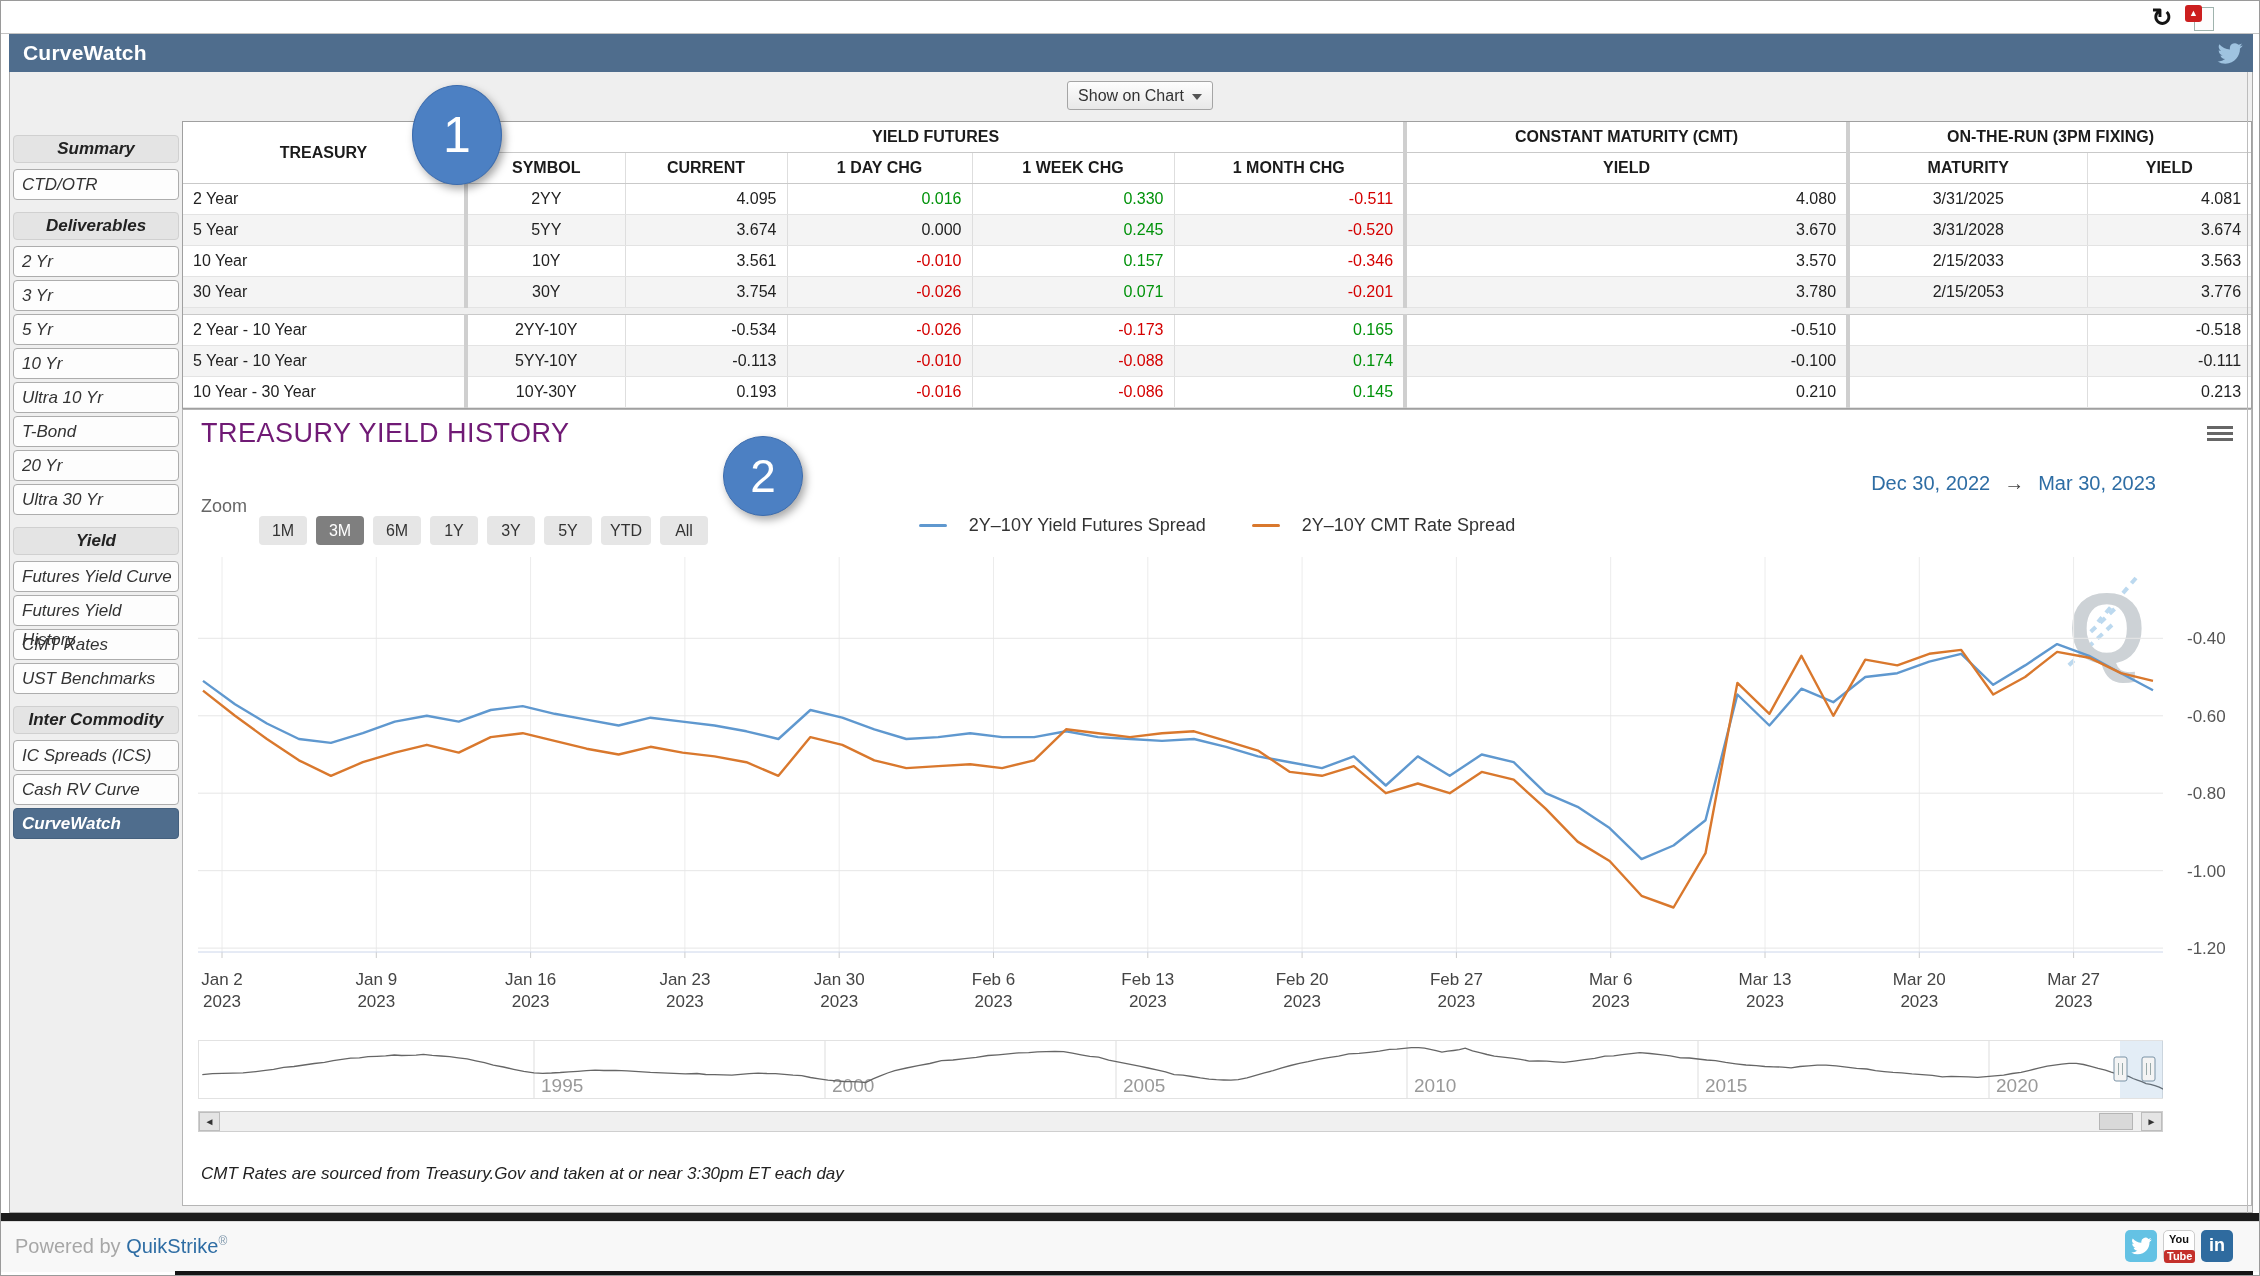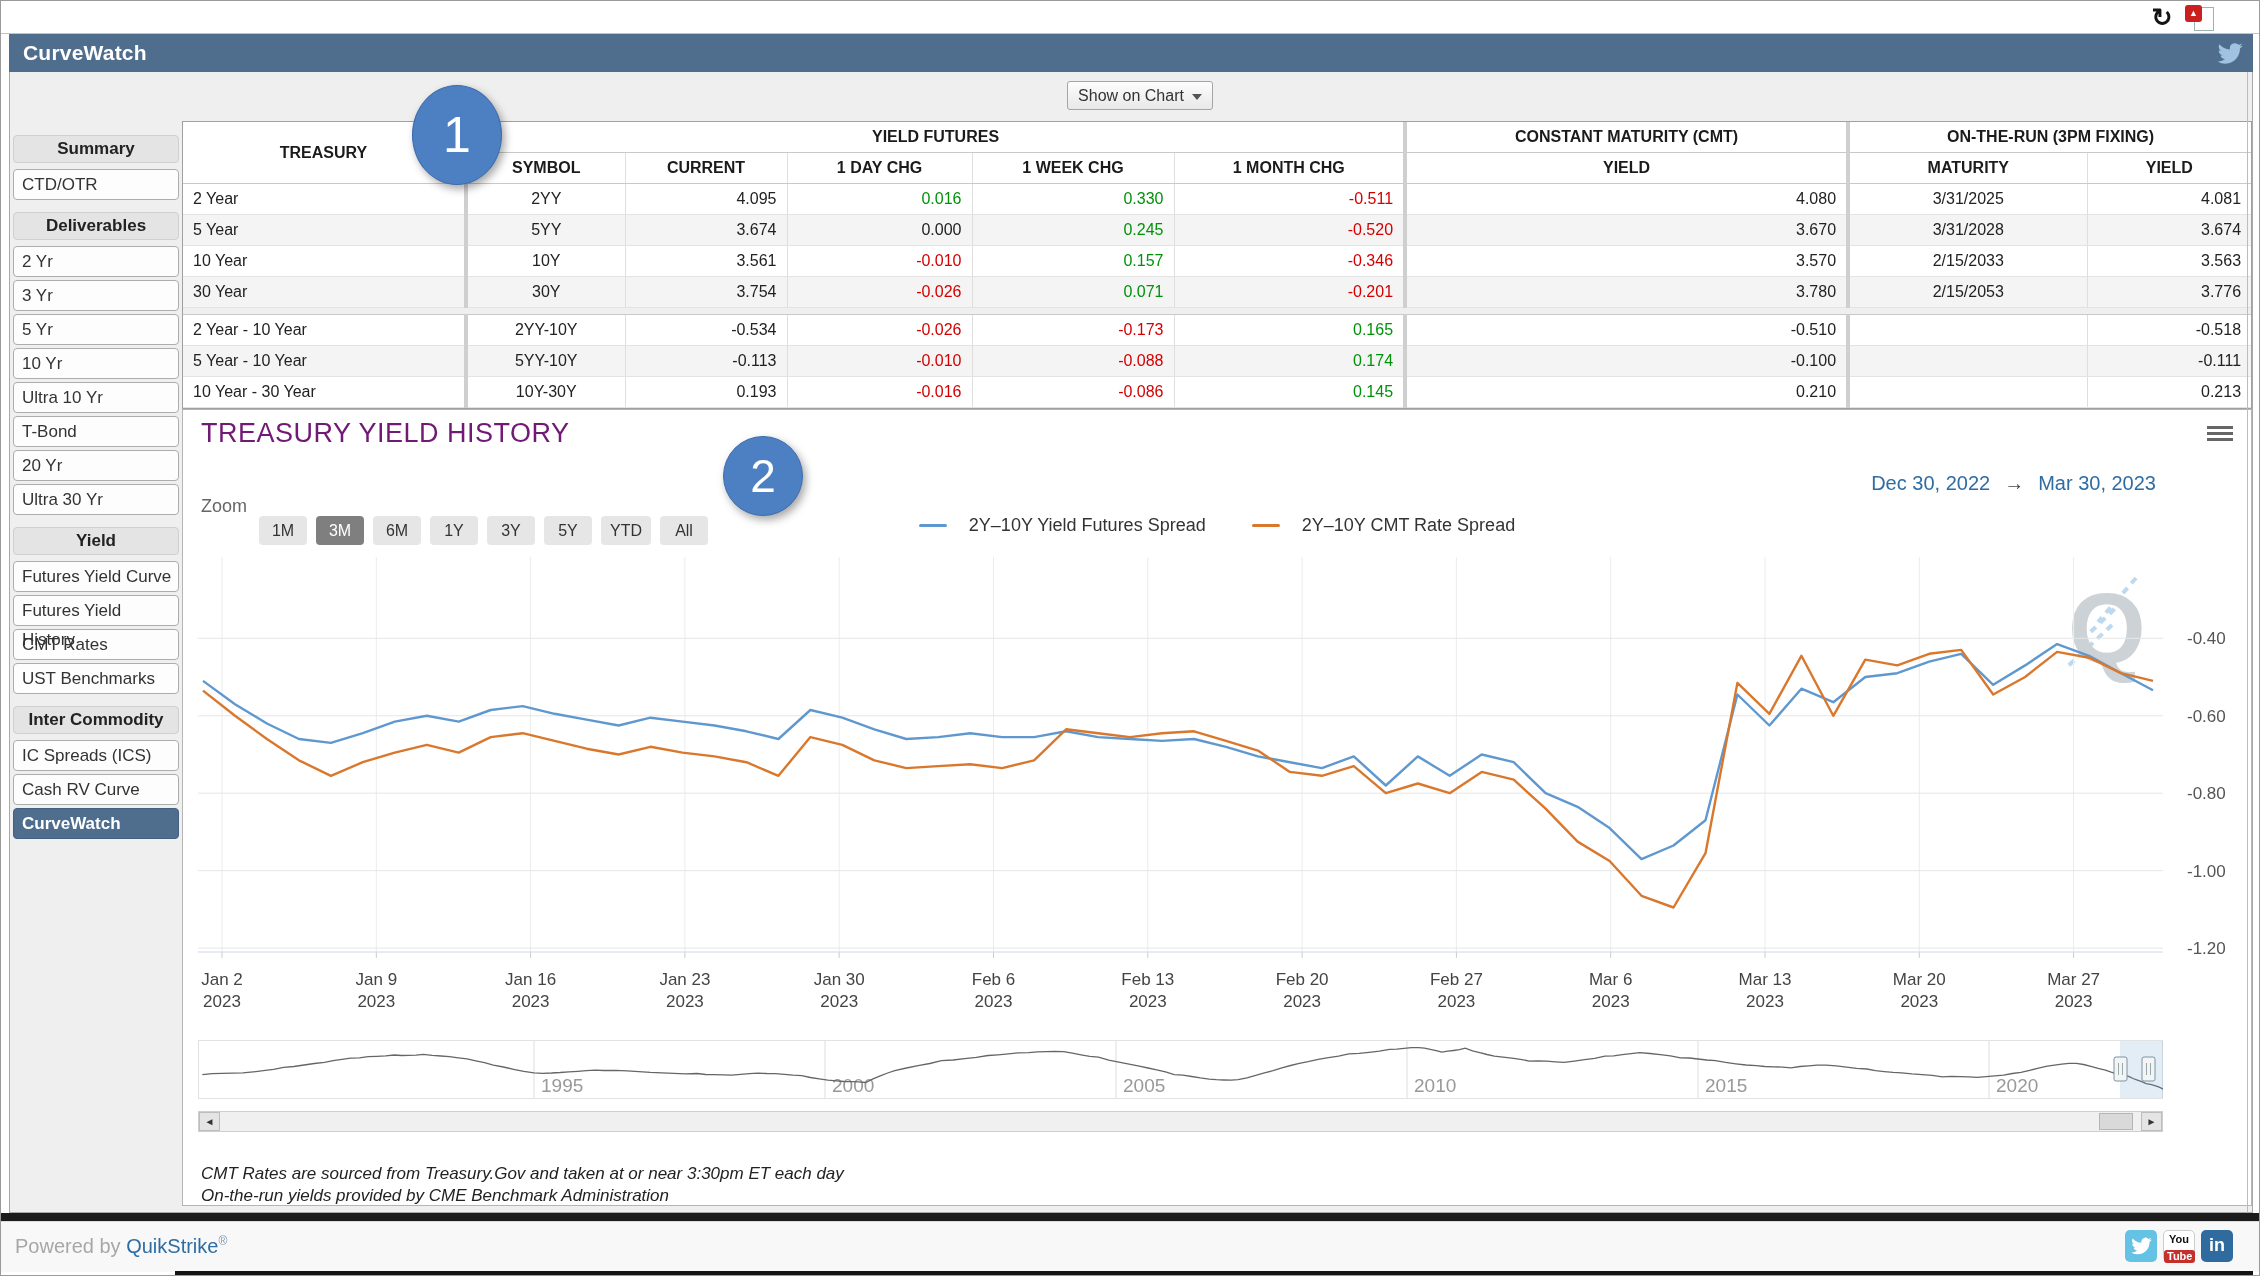--- a/index.html
+++ b/index.html
@@ -11,21 +11,21 @@
   .pdf-badge{position:absolute;left:0;top:0;width:17px;height:17px;background:#cc1f1f;border-radius:3px;color:#fff;font-size:9px;line-height:17px;text-align:center;font-weight:bold;}
   .titlebar{position:absolute;left:8px;top:33px;width:2244px;height:38px;background:#4f6d8d;box-sizing:border-box;}
   .titlebar .t{position:absolute;left:14px;top:7px;color:#fff;font-size:21px;font-weight:600;letter-spacing:.2px;}
   .tw-bar{position:absolute;right:10px;top:6px;width:27px;height:27px;cursor:pointer;}
   .main{position:absolute;left:8px;top:71px;width:2244px;height:1141px;background:#efefef;border:1px solid #a9a9a9;border-top:none;box-sizing:border-box;}
   .rightline{position:absolute;top:71px;left:2246px;width:1px;height:1141px;background:#bcbcbc;}
   
   .showbtn{position:absolute;left:1057px;top:9px;width:146px;height:29px;background:linear-gradient(#fdfdfd,#e8e8e8);border:1px solid #a5a5a5;border-radius:3px;font-size:16px;color:#333;display:flex;align-items:center;justify-content:center;gap:8px;cursor:pointer;box-sizing:border-box;}
   .chev{width:0;height:0;border-left:5px solid transparent;border-right:5px solid transparent;border-top:6px solid #555;margin-top:2px;}
   
-  .sidebar{position:absolute;left:3px;top:51px;width:166px;}
+  .sidebar{position:absolute;left:3px;top:51px;width:166px;font-style:italic;}
   .sb-header{height:26px;line-height:26px;background:#e4e4e4;border:1px solid #d0d0d0;border-radius:4px;text-align:center;font-weight:bold;font-size:17px;color:#222;margin:12px 0 6px 0;}
   .sb-item{height:29px;line-height:29px;background:#fdfdfd;border:1px solid #adadad;border-radius:4px;font-size:17px;color:#333;padding-left:8px;margin-bottom:3px;cursor:pointer;}
   .sb-item.sel{background:#4f6d8d;border-color:#44607e;color:#fff;font-weight:bold;}
   
   .tblwrap{position:absolute;left:172px;top:49px;width:2068px;background:#fff;border:1px solid #a0a0a0;}
   table.tt{border-collapse:collapse;table-layout:fixed;width:2068px;font-size:16px;color:#222;}
   .tt th{font-size:16px;font-weight:bold;color:#1b1b1b;background:#fff;border-bottom:1px solid #c9c9c9;height:30px;padding:0;}
   .tt td{height:30px;padding:0 10px;border-bottom:1px solid #e3e3e3;}
   .tt tr.alt td{background:#f4f4f4;}
   .tt .left{text-align:left;}
@@ -385,21 +385,20 @@
             <line x1="1952.5" y1="23" x2="1952.5" y2="35" stroke="#9aa"></line>
           </g>
         </svg>
       <div class="sbar">
         <div class="sbtn" style="left:0">◄</div>
         <div class="sthumb"></div>
         <div class="sbtn" style="right:0">►</div>
       </div>
       <div class="fnotes">
         <div>CMT Rates are sourced from Treasury.Gov and taken at or near 3:30pm ET each day</div>
-        <div>On-the-run yields provided by CME Benchmark Administration</div>
       </div>
     </div>
 
     <div class="numc c1">1</div>
     <div class="numc c2">2</div>
   </div>
 
   <div class="rightline"></div>
   <div class="darkbar"></div>
 

